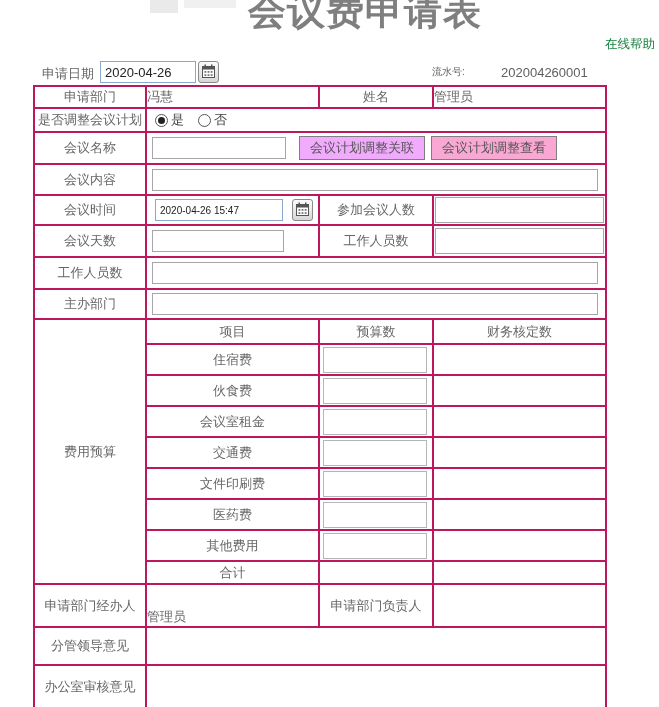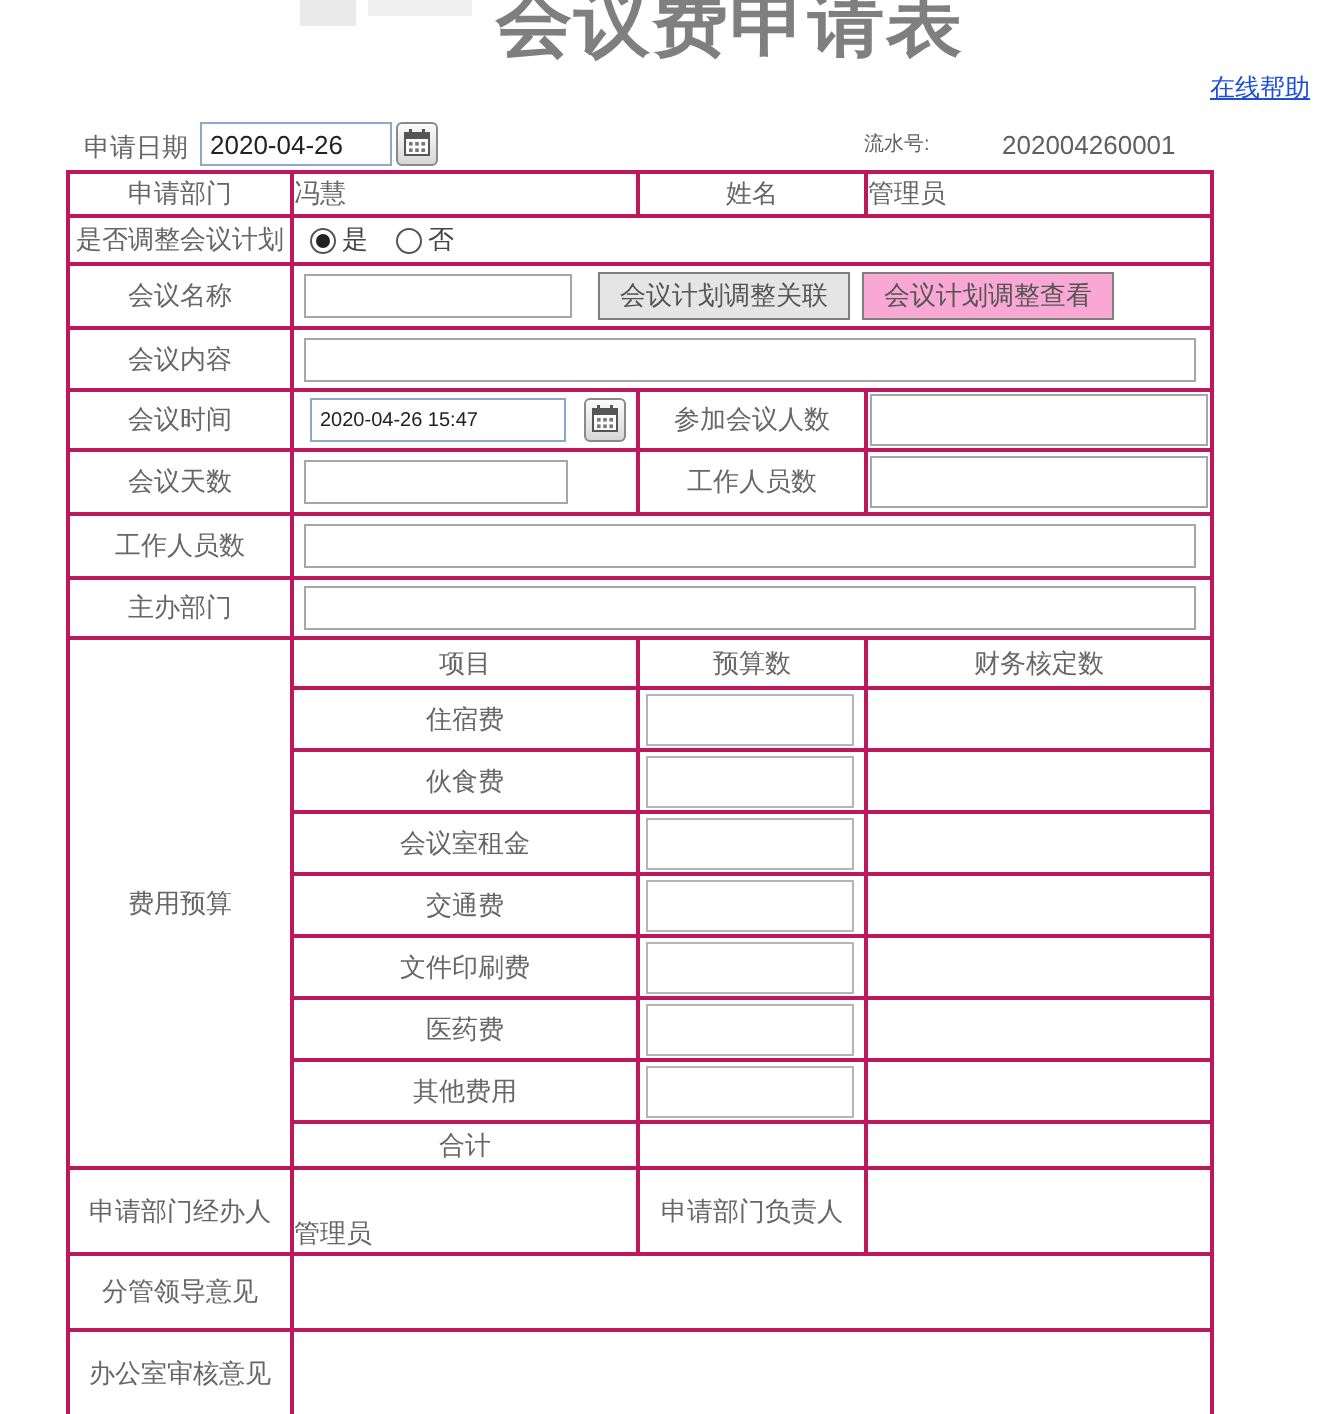--- a/index.html
+++ b/index.html
@@ -13,21 +13,21 @@
   }
   .page-title{
     position:absolute;left:248px;top:-14px;
     font-size:38px;font-weight:600;letter-spacing:1px;
     color:#7f7f7f;white-space:nowrap;
   }
   .artifact{position:absolute;background:#d9d9d9;opacity:.55;}
   .artifact.light{background:#ececec;opacity:.8;}
   .help-link{
     position:absolute;top:36px;right:4px;
-    font-size:12.5px;color:#1d4ed8;text-decoration:underline;cursor:pointer;text-align:center;
+    font-size:12.5px;color:#15803d;cursor:pointer;text-align:center;
   }
   .date-row-label{position:absolute;left:42px;top:65px;font-size:13px;color:#666;}
   .apply-date-input{
     position:absolute;left:100px;top:61px;
     width:86px;height:18px;
     border:1px solid #8aa8c9;
     font-size:13px;color:#222;padding:1px 4px;
     font-family:"Liberation Sans","DejaVu Sans",sans-serif;
   }
   .cal-btn{
@@ -77,21 +77,21 @@
     border:1px solid #b5b5b5;width:98px;height:22px;
     display:block;margin:1px auto 1px 3px;
   }
   .name-row{display:flex;align-items:center;padding-left:5px;}
   .btn{
     height:24px;border:1px solid #7f7f7f;
     font-size:13px;color:#555;padding:0 10px;
     font-family:"Liberation Sans","DejaVu Sans",sans-serif;
     cursor:pointer;white-space:nowrap;
   }
-  .btn-link{background:#e5e5e5;margin-left:13px;}
+  .btn-link{background:#f0abfc;margin-left:13px;}
   .btn-view{background:#f9a8d4;margin-left:6px;}
 
   .radio-group{display:flex;align-items:center;padding-left:8px;color:#444;font-size:13px;}
   .radio{
     display:inline-block;width:11px;height:11px;border:1px solid #555;
     border-radius:50%;margin-right:3px;position:relative;background:#fff;
   }
   .radio.checked::after{
     content:"";position:absolute;left:2px;top:2px;width:7px;height:7px;
     border-radius:50%;background:#222;

